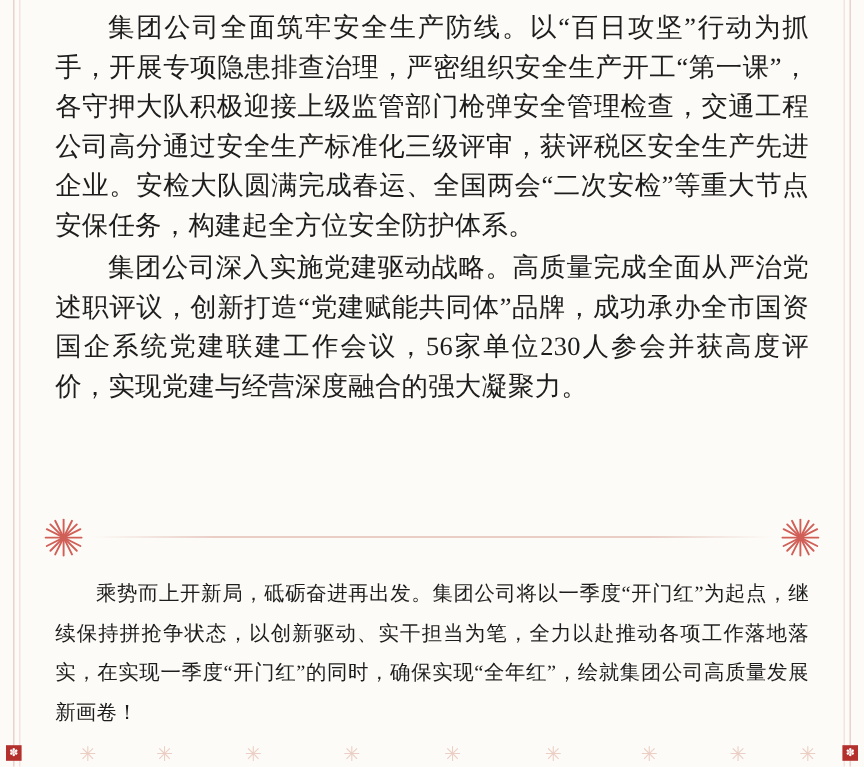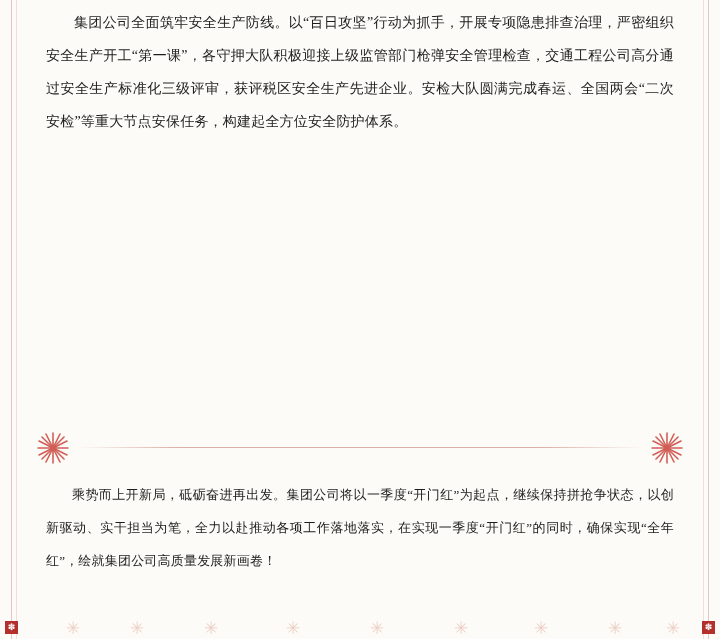--- a/index.html
+++ b/index.html
@@ -60,21 +60,21 @@
   .content {
     position: absolute;
     left: 46px;
     top: 0;
     width: 628px;
     padding-top: 6px;
     box-sizing: border-box;
   }
   p.para {
     margin: 0 0 2px 0;
-    font-size: 14px;
+    font-size: 22px;
     line-height: 33px;
     color: #1d1d1d;
     text-align: justify;
     text-justify: inter-ideograph;
     text-indent: 2em;
     letter-spacing: 0.2px;
   }
 
   
   .divider {
@@ -105,21 +105,21 @@
 
   
   .closing {
     position: absolute;
     left: 46px;
     top: 478px;
     width: 628px;
   }
   .closing p {
     margin: 0;
-    font-size: 13px;
+    font-size: 17px;
     line-height: 33px;
     color: #1d1d1d;
     text-align: justify;
     text-justify: inter-ideograph;
     text-indent: 2em;
     letter-spacing: 0.2px;
   }
 
   
   .bottom-band {
@@ -143,20 +143,21 @@
 
 <div class="page-frame">
   <div class="edge-line left"></div>
   <div class="edge-line right"></div>
   <div class="edge-line2 left"></div>
   <div class="edge-line2 right"></div>
 </div>
 
 <div class="content">
   <p class="para">集团公司全面筑牢安全生产防线。以“百日攻坚”行动为抓手，开展专项隐患排查治理，严密组织安全生产开工“第一课”，各守押大队积极迎接上级监管部门枪弹安全管理检查，交通工程公司高分通过安全生产标准化三级评审，获评税区安全生产先进企业。安检大队圆满完成春运、全国两会“二次安检”等重大节点安保任务，构建起全方位安全防护体系。</p>
+  <p class="para">集团公司深入实施党建驱动战略。高质量完成全面从严治党述职评议，创新打造“党建赋能共同体”品牌，成功承办全市国资国企系统党建联建工作会议，56家单位230人参会并获高度评价，实现党建与经营深度融合的强大凝聚力。</p>
 </div>
 
 <div class="divider">
   <div class="rule"></div>
 
   <span class="floral left">
     <svg viewBox="0 0 42 42" width="42" height="42" aria-hidden="true">
       <g fill="none" stroke="#c9443c" stroke-width="1.6" stroke-linecap="round">
         <line x1="21" y1="6" x2="21" y2="36"></line>
         <line x1="6" y1="21" x2="36" y2="21"></line>

